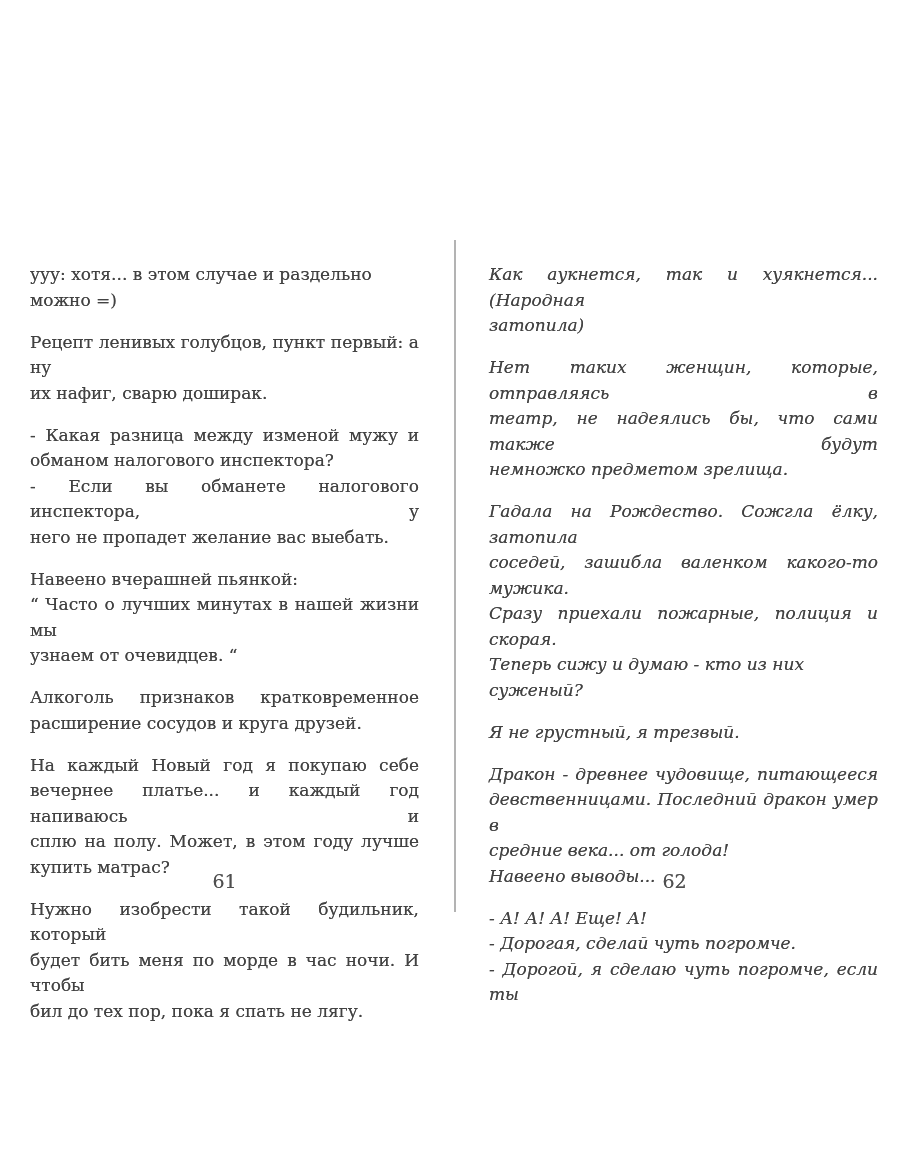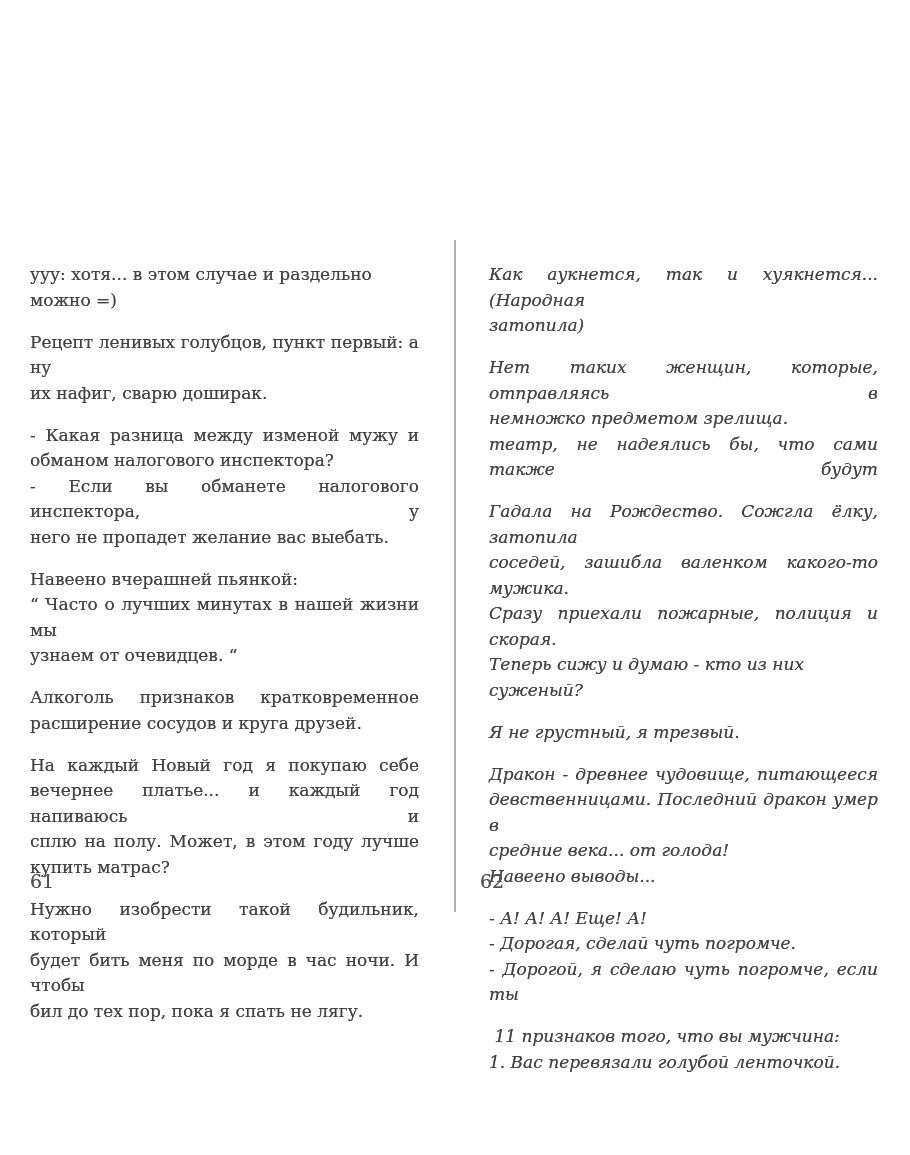--- a/index.html
+++ b/index.html
@@ -39,20 +39,21 @@
     left: 454px;
     top: 240px;
     width: 2px;
     height: 672px;
     background: #b3b3b3;
   }
   .page-number {
     position: absolute;
     top: 869px;
     width: 389px;
+    text-align: center;
     color: #4f4f4f;
     font-size: 19px;
     line-height: 24px;
     text-shadow: 0 0 0.6px rgba(80,80,80,0.7);
   }
   #pageno-left  { left: 30px; }
   #pageno-right { left: 480px; }
 </style>
 </head>
 <body>
@@ -96,22 +97,22 @@
 
   <div class="divider" style="background: rgb(179, 179, 179);"></div>
 
   <div class="page-column" id="col-right" style="color: rgb(66, 66, 66);">
       <div class="para">
         <div class="line just">Как аукнется, так и хуякнется... (Народная</div>
         <div class="line">затопила)</div>
       </div>
       <div class="para">
         <div class="line just">Нет таких женщин, которые, отправляясь в</div>
+        <div class="line just">театр, не надеялись бы, что сами также будут</div>
         <div class="line">немножко предметом зрелища.</div>
-        <div class="line just">театр, не надеялись бы, что сами также будут</div>
       </div>
       <div class="para">
         <div class="line just">Гадала на Рождество. Сожгла ёлку, затопила</div>
         <div class="line just">соседей, зашибла валенком какого-то мужика.</div>
         <div class="line just">Сразу приехали пожарные, полиция и скорая.</div>
         <div class="line">Теперь сижу и думаю - кто из них суженый?</div>
       </div>
       <div class="para">
         <div class="line">Я не грустный, я трезвый.</div>
       </div>
@@ -119,22 +120,18 @@
         <div class="line just">Дракон - древнее чудовище, питающееся</div>
         <div class="line just">девственницами. Последний дракон умер в</div>
         <div class="line">средние века... от голода!</div>
         <div class="line">Навеено выводы...</div>
       </div>
       <div class="para">
         <div class="line">- А! А! А! Еще! А!</div>
         <div class="line">- Дорогая, сделай чуть погромче.</div>
         <div class="line just">- Дорогой, я сделаю чуть погромче, если ты</div>
       </div>
-      <div class="para">
-        <div class="line">&nbsp;11 признаков того, что вы мужчина:</div>
-        <div class="line">1. Вас перевязали голубой ленточкой.</div>
-      </div>
     </div>
 
   <div class="page-number" id="pageno-left">61</div>
 
   <div class="page-number" id="pageno-right">62</div>
 </div>
 
 </body></html>

